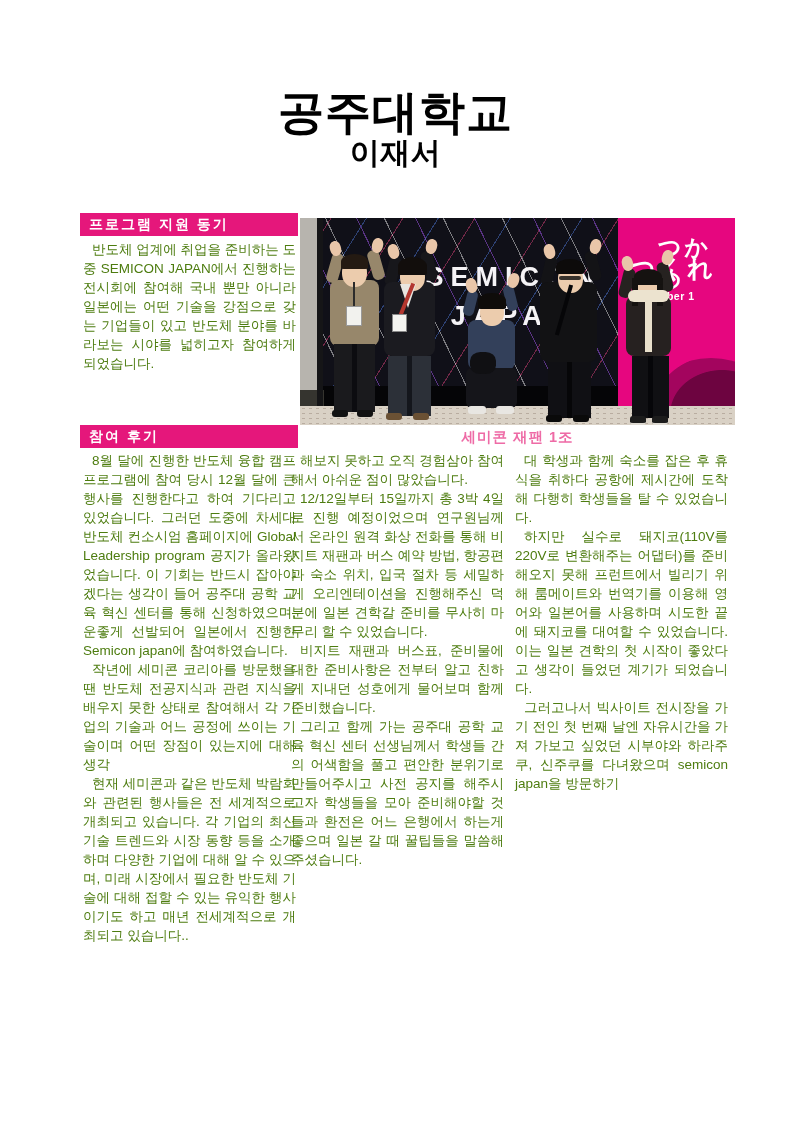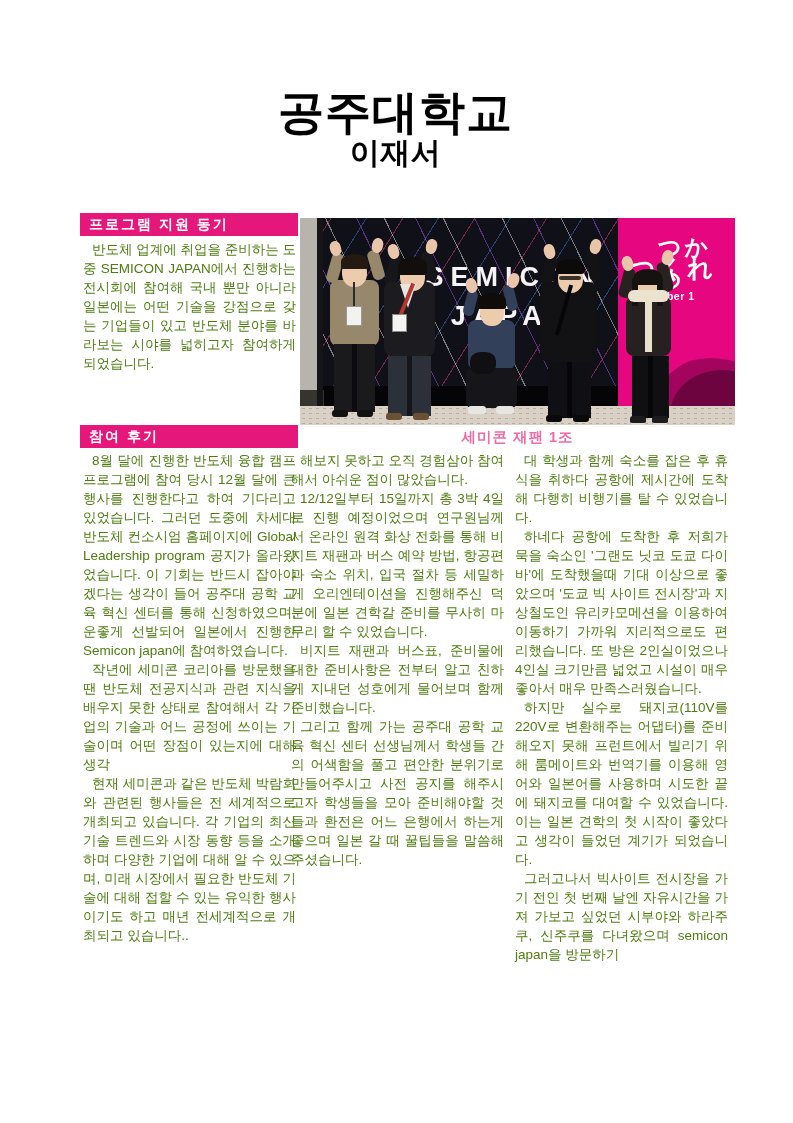--- a/index.html
+++ b/index.html
@@ -236,19 +236,18 @@
     <p>작년에 세미콘 코리아를 방문했을 땐 반도체 전공지식과 관련 지식을 배우지 못한 상태로 참여해서 각 기업의 기술과 어느 공정에 쓰이는 기술이며 어떤 장점이 있는지에 대해 생각</p>
     <p>현재 세미콘과 같은 반도체 박람회와 관련된 행사들은 전 세계적으로 개최되고 있습니다. 각 기업의 최신 기술 트렌드와 시장 동향 등을 소개하며 다양한 기업에 대해 알 수 있으며, 미래 시장에서 필요한 반도체 기술에 대해 접할 수 있는 유익한 행사이기도 하고 매년 전세계적으로 개최되고 있습니다..</p>
   </div>
   <div class="coltext c2">
     <p>해보지 못하고 오직 경험삼아 참여해서 아쉬운 점이 많았습니다.</p>
     <p>12/12일부터 15일까지 총 3박 4일로 진행 예정이었으며 연구원님께서 온라인 원격 화상 전화를 통해 비지트 재팬과 버스 예약 방법, 항공편과 숙소 위치, 입국 절차 등 세밀하게 오리엔테이션을 진행해주신 덕분에 일본 견학갈  준비를 무사히 마무리 할 수 있었습니다.</p>
     <p>비지트 재팬과 버스표, 준비물에 대한 준비사항은 전부터 알고 친하게 지내던 성호에게 물어보며 함께 준비했습니다.</p>
     <p>그리고 함께 가는 공주대 공학 교육 혁신 센터 선생님께서 학생들 간의 어색함을 풀고 편안한 분위기로 만들어주시고 사전 공지를 해주시고자   학생들을 모아 준비해야할 것들과 환전은 어느 은행에서 하는게 좋으며 일본 갈 때 꿀팁들을 말씀해 주셨습니다.</p>
   </div>
   <div class="coltext c3">
-    <p>대 학생과 함께 숙소를 잡은 후 휴식을 취하다 공항에 제시간에 도착해 다행히 비행기를 탈 수 있었습니다.</p>
-    <p>하네다 공항에 도착한 후 저희가 묵을 숙소인 '그랜도 닛코 도쿄 다이바'에 도착했을때 기대 이상으로 좋았으며 '도쿄 빅 사이트 전시장'과 지상철도인 유리카모메션을 이용하여 이동하기 가까워 지리적으로도 편리했습니다. 또 방은 2인실이었으나 4인실 크기만큼 넓었고 시설이 매우 좋아서 매우 만족스러웠습니다.</p>
+    <p>대 학생과 함께 숙소를 잡은 후 휴식을 취하다 공항에 제시간에 도착해 다행히 학생들을 탈 수 있었습니다.</p>
     <p>하지만 실수로 돼지코(110V를 220V로 변환해주는 어댑터)를 준비해오지 못해 프런트에서 빌리기 위해 룸메이트와 번역기를 이용해 영어와 일본어를 사용하며 시도한 끝에 돼지코를 대여할 수 있었습니다. 이는 일본 견학의 첫 시작이 좋았다고 생각이 들었던 계기가 되었습니다.</p>
     <p>그러고나서 빅사이트 전시장을 가기 전인 첫 번째 날엔 자유시간을 가져 가보고 싶었던 시부야와 하라주쿠, 신주쿠를 다녀왔으며 semicon japan을 방문하기</p>
   </div>
 
 </div>
 
 </body></html>

